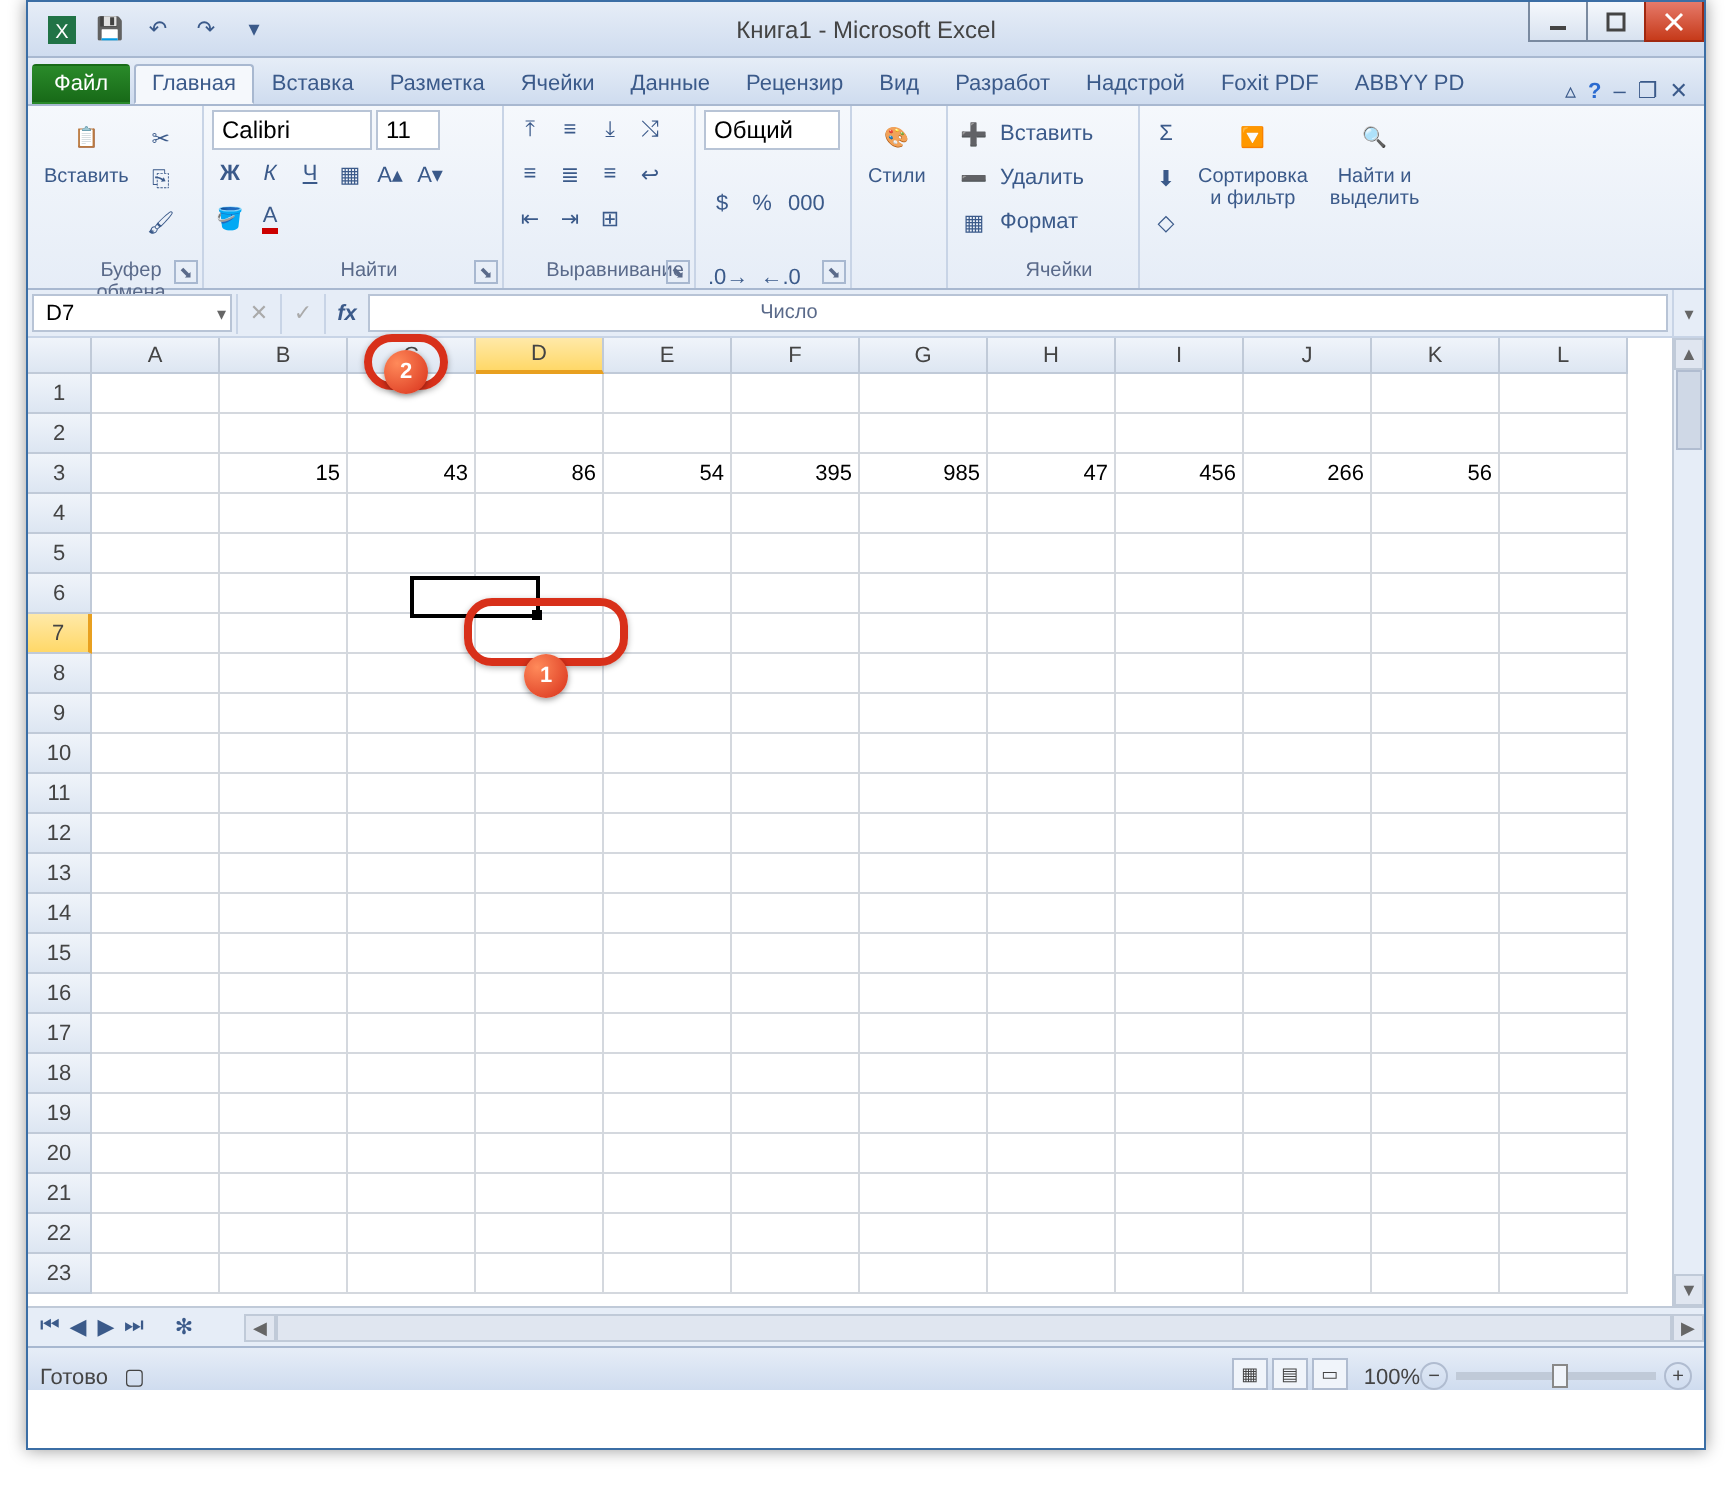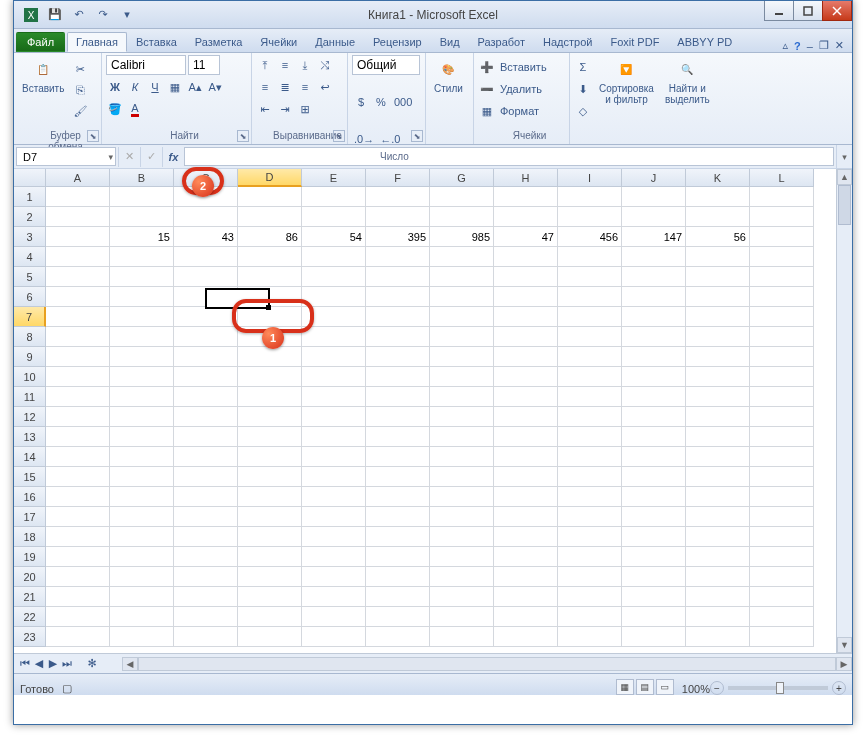--- a/index.html
+++ b/index.html
@@ -378,21 +378,21 @@
         <div class="cell-row">
           <div class="cell"></div>
           <div class="cell">15</div>
           <div class="cell">43</div>
           <div class="cell">86</div>
           <div class="cell">54</div>
           <div class="cell">395</div>
           <div class="cell">985</div>
           <div class="cell">47</div>
           <div class="cell">456</div>
-          <div class="cell">147</div>
+          <div class="cell">266</div>
           <div class="cell">56</div>
           <div class="cell"></div>
         </div>
         <div class="cell-row">
           <div class="cell"></div>
           <div class="cell"></div>
           <div class="cell"></div>
           <div class="cell"></div>
           <div class="cell"></div>
           <div class="cell"></div>

